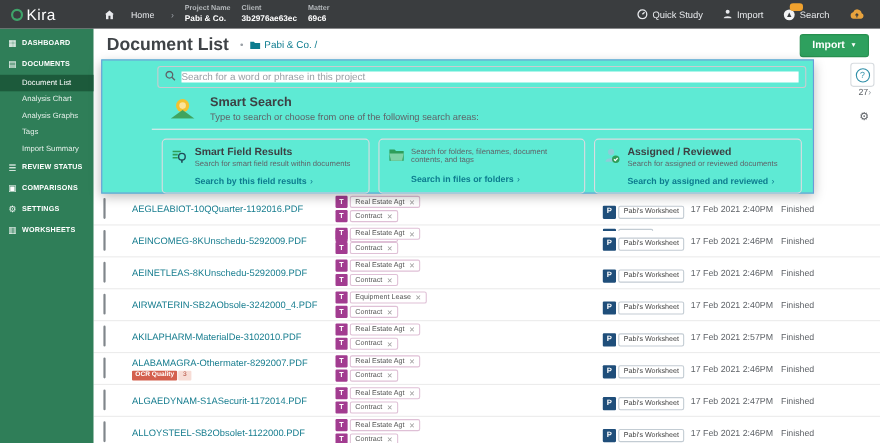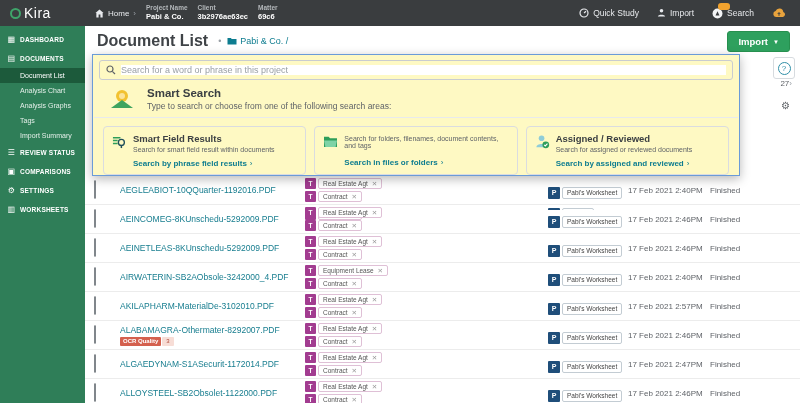--- a/index.html
+++ b/index.html
@@ -6,21 +6,21 @@
   html,body { width:800px; height:403px; overflow:hidden; background:#fff;
     font-family:"Liberation Sans", sans-serif; }
   .app { position:relative; width:800px; height:403px; }
 
   
   .topbar { position:absolute; top:0; left:0; width:800px; height:26px;
     background:#3a3d3f; display:flex; align-items:center; color:#fff; z-index:30; }
   .logo { display:flex; align-items:center; gap:3px; padding:0 10px; width:85px; cursor:pointer; }
   .logo-o { width:11px; height:11px; border:2px solid #3fa46a; border-radius:50%; display:inline-block; }
   .logo-text { font-size:14px; font-weight:400; letter-spacing:.5px; }
-  .crumb { display:flex; align-items:flex-start; gap:4px; font-size:8px; color:#e8eaed; margin-left:10px; cursor:pointer; }
+  .crumb { display:flex; align-items:flex-start; gap:15px; font-size:8px; color:#e8eaed; margin-left:10px; cursor:pointer; }
   .crumb .chev { color:#9aa0a6; font-size:8px; }
   .meta { margin-left:10px; line-height:1.25;font-weight:bold; }
   .meta-label { font-size:6.5px; color:#b4b8bb; }
   .meta-value { font-size:7.5px; color:#fff; }
   .top-right { margin-left:auto; display:flex; align-items:flex-start; gap:18px; padding-right:14px; }
   .top-item { display:flex; align-items:center; gap:4px; font-size:8.5px; color:#e8eaed; cursor:pointer; position:relative; }
   .badge { position:absolute; top:-5px; left:6px; background:#f0a22e; border-radius:3px;
     width:12px; height:7px; }
   .icon-sm svg { display:block; }
 
@@ -47,22 +47,22 @@
   
   .help-btn { position:absolute; top:31px; right:5px; width:22px; height:22px; border:1px solid #d7dbdf;
     border-radius:3px; background:#fff; display:flex; align-items:center; justify-content:center; cursor:pointer; }
   .help-circ { width:13px; height:13px; border:1.3px solid #2f8fa8; border-radius:50%;
     color:#2f8fa8; font-size:8px; display:flex; align-items:center; justify-content:center; }
   .pager { position:absolute; top:53px; right:8px; font-size:8px; color:#5f6368; display:flex; align-items:center; }
   .pager .pchev { color:#9aa0a6; cursor:pointer; }
   .gear { position:absolute; top:74px; right:10px; font-size:10px; color:#5f6368; cursor:pointer; }
 
   
-  .overlay { position:absolute; top:54px; left:92px; width:648px; height:122px; background:#fef9c3;
-    border:1px solid #6a9bd8; box-shadow:0 3px 10px rgba(0,0,0,.28); z-index:25; }
+  .overlay { position:absolute; top:54px; left:92px; width:648px; height:122px; background:#5eead4;
+    border:1px solid #6a9bd8; box-shadow:0 3px 10px rgba(0,0,0,.28); z-index:25;padding-left:44px; }
   .search-box { margin:5px 6px 0 6px; height:20px; border:1px solid #c9ccd0; border-radius:3px;
     display:flex; align-items:center; padding:0 6px; gap:5px; }
   .search-box input { border:none; outline:none; flex:1; font-size:9px; color:#3c4043;
     font-family:"Liberation Sans", sans-serif; }
   .search-box input::placeholder { color:#9aa0a6; }
   .ss-head { display:flex; align-items:center; gap:12px; padding:7px 16px 6px 16px; }
   .ss-icon { width:26px; }
   .bulb { width:12px; height:12px; border-radius:50%; background:#f2c230; margin:0 auto; position:relative; }
   .bulb::after { content:""; position:absolute; inset:3px; border-radius:50%; background:#fbe49a; }
   .ss-base { width:22px; height:8px; background:#3fa45f; clip-path:polygon(50% 0,100% 100%,0 100%); margin:-2px auto 0; }
@@ -556,21 +556,21 @@
                   <path d="M1 4 H9 M1 7 H6 M1 10 H6" stroke="#2e9e5a" stroke-width="1.6"></path>
                   <circle cx="10" cy="9" r="3.2" fill="none" stroke="#1f4e5a" stroke-width="1.4"></circle>
                   <path d="M10 12.2 V15" stroke="#1f4e5a" stroke-width="1.6"></path>
                 </svg></span>
       <div>
         <div class="card-title">Smart Field Results</div>
         <div class="card-desc">Search for smart field result within documents</div>
       </div>
     </div>
     <div class="card-link">
-      <span class="link-text">Search by phrase field results</span><span class="lchev">›</span>
+      <span class="link-text">Search by this field results</span><span class="lchev">›</span>
     </div>
   </div>
 
   <div class="card">
     <div class="card-top">
       <span class="card-icon"><svg width="15" height="13" viewBox="0 0 16 14">
                   <path d="M1 2 H6 L7.5 3.5 H15 V13 H1 Z" fill="#2e9e5a"></path>
                   <path d="M1 6 H15 L13.5 13 H2.5 Z" fill="#7fd3a6"></path>
                 </svg></span>
       <div>

